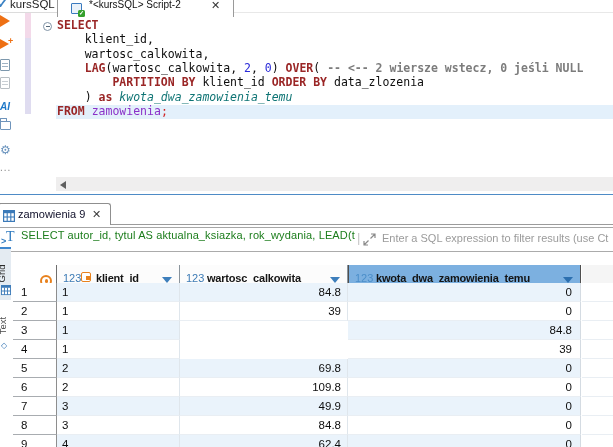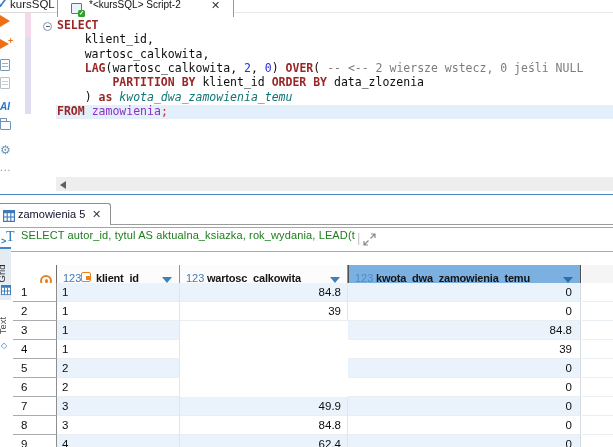--- a/index.html
+++ b/index.html
@@ -39,21 +39,21 @@
   #diff-pink { position:absolute; left:25px; top:-5px; width:6px; height:25px; background:#f3d9e9; }
   #diff-lav  { position:absolute; left:25px; top:20px; width:6px; height:76px; background:#dfdcf0; }
   #curline { position:absolute; left:56px; top:86.7px; width:557px; height:14.4px; background:#e3f0fb; }
   #fold { position:absolute; left:43px; top:3.5px; width:9px; height:9px; border:1px solid #8194a6; border-radius:50%; background:#fff; }
   #fold i { position:absolute; left:1.5px; top:3.2px; width:4.5px; height:1.2px; background:#55687a; }
   #code { position:absolute; left:57px; top:0; font-family:"DejaVu Sans Mono", monospace; font-size:11.5px; line-height:14.33px; white-space:pre; }
   #code .ln { height:14.33px; }
   .kw { color:#9a2626; font-weight:bold; }
   .id { color:#0d0d0d; }
   .nm { color:#2a2ad8; }
-  .cm { color:#7c7c7c; }
+  .cm { color:#7c7c7c;font-weight:bold; }
   .al { color:#0e7474; font-style:italic; }
   .tb { color:#8a30c8; }
   .sc { color:#d02020; }
   
   #hscroll { position:absolute; left:56px; top:177px; width:557px; height:14px; background:#efeeee; }
   #hscroll .arr { position:absolute; left:4px; top:3.5px; width:0; height:0; border-right:6.5px solid #5f5f5f; border-top:4px solid transparent; border-bottom:4px solid transparent; }
   
   #sash { position:absolute; left:0; top:193.5px; width:613px; height:1.6px; background:#4e8bc6; }
   
   #rtabbar { position:absolute; left:0; top:196px; width:613px; height:29px; background:#fff; }
@@ -178,37 +178,38 @@
   <div id="rtabbar">
     <div class="bottomline"></div>
     <div id="rtab">
       <span class="gicon"><svg width="12" height="12" viewBox="0 0 12 12">
             <rect x="0.6" y="0.6" width="10.8" height="10.8" fill="#fff" stroke="#3c7ab8" stroke-width="1.2"></rect>
             <rect x="0.6" y="0.6" width="10.8" height="2.6" fill="#3c7ab8"></rect>
             <line x1="4.2" y1="3" x2="4.2" y2="11.4" stroke="#3c7ab8" stroke-width="1.1"></line>
             <line x1="7.8" y1="3" x2="7.8" y2="11.4" stroke="#3c7ab8" stroke-width="1.1"></line>
             <line x1="0.6" y1="7" x2="11.4" y2="7" stroke="#3c7ab8" stroke-width="1.1"></line>
           </svg></span>
-      <span class="lbl">zamowienia 5</span>
+      <span class="lbl">zamowienia 9</span>
       <span class="x">✕</span>
     </div>
   </div>
 
   <div id="filterbar">
     <span id="f-icon">
         <span class="gt">&gt;</span>
         <span class="T">T</span>
       </span>
     <span id="f-sql">SELECT autor_id, tytul AS aktualna_ksiazka, rok_wydania, LEAD(t</span>
     <span id="f-sep">|</span>
     <span id="f-expand">
       <svg width="13" height="13" viewBox="0 0 13 13" fill="none" stroke="#8a8a8a" stroke-width="1.2">
         <path d="M8 1 h4 v4 M12 1 L7.5 5.5 M5 12 H1 V8 M1 12 L5.5 7.5"></path>
       </svg>
     </span>
+    <span id="f-placeholder">Enter a SQL expression to filter results (use Ct</span>
   </div>
 
   <div id="grid">
     <div id="vtabs">
       <div id="vtab-grid">
         <span class="vlbl">Grid</span>
         <span class="vicon"><svg width="12" height="12" viewBox="0 0 12 12">
               <rect x="0.6" y="0.6" width="10.8" height="10.8" fill="#fff" stroke="#3c7ab8" stroke-width="1.2"></rect>
               <rect x="0.6" y="0.6" width="10.8" height="2.6" fill="#3c7ab8"></rect>
               <line x1="4.2" y1="3" x2="4.2" y2="11.4" stroke="#3c7ab8" stroke-width="1.1"></line>
@@ -268,26 +269,28 @@
         </div>
         <div class="grow">
           <div class="cell rn">4</div>
           <div class="cell c1">1</div>
           <div class="cell c3">39</div>
           <div class="cell cx"></div>
         </div>
         <div class="grow odd">
           <div class="cell rn">5</div>
           <div class="cell c1">2</div>
+          <div class="cell c2">69.8</div>
           <div class="cell c3">0</div>
           <div class="cell cx"></div>
         </div>
         <div class="grow">
           <div class="cell rn">6</div>
           <div class="cell c1">2</div>
+          <div class="cell c2">109.8</div>
           <div class="cell c3">0</div>
           <div class="cell cx"></div>
         </div>
         <div class="grow odd">
           <div class="cell rn">7</div>
           <div class="cell c1">3</div>
           <div class="cell c2">49.9</div>
           <div class="cell c3">0</div>
           <div class="cell cx"></div>
         </div>

